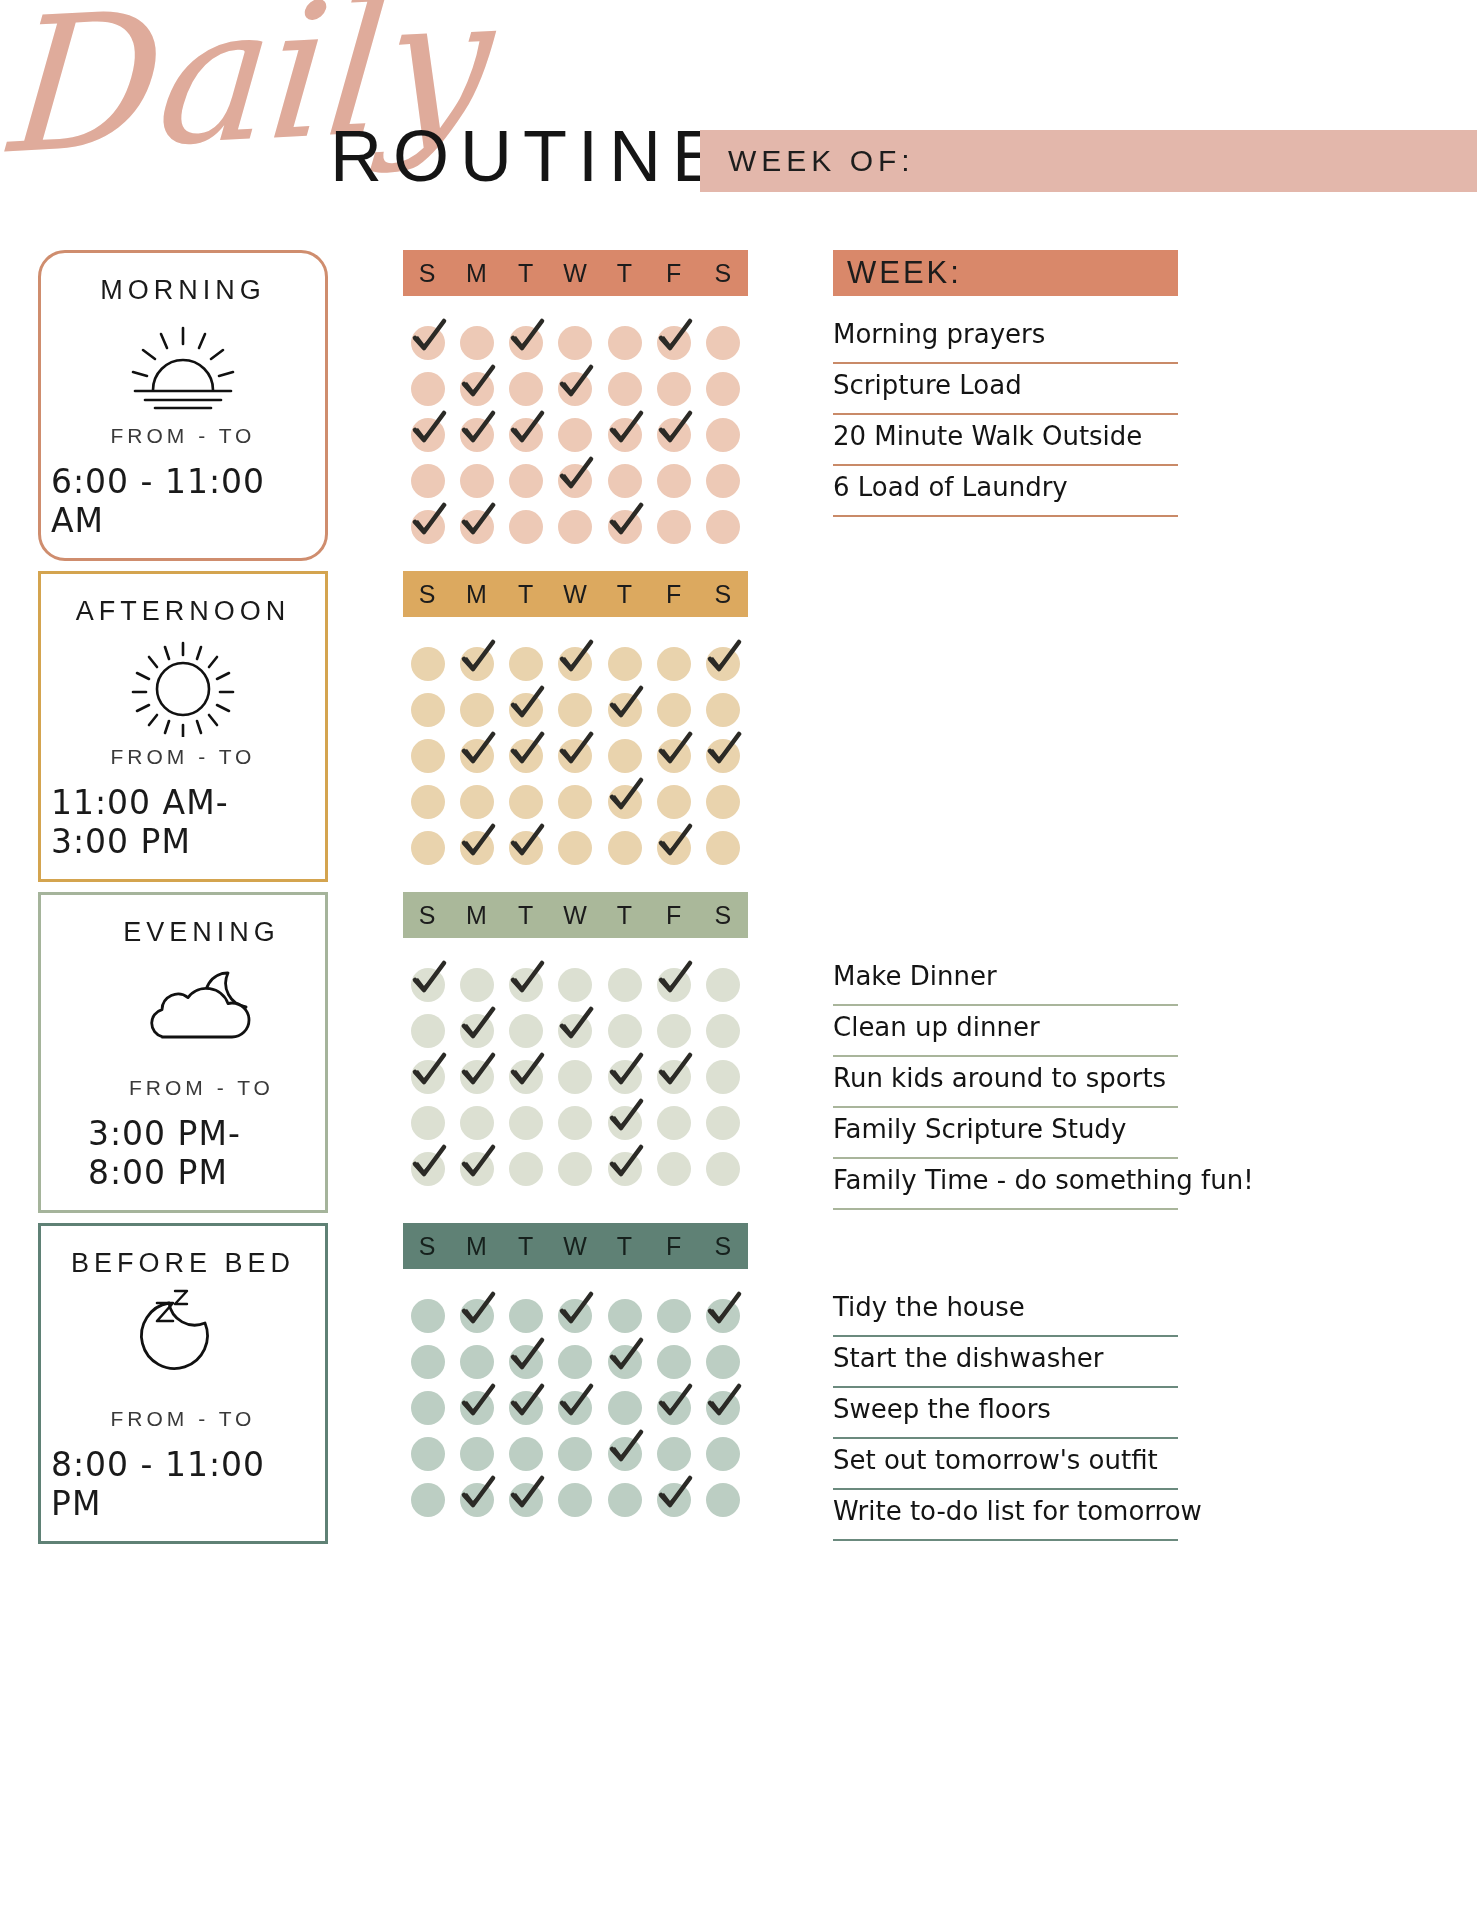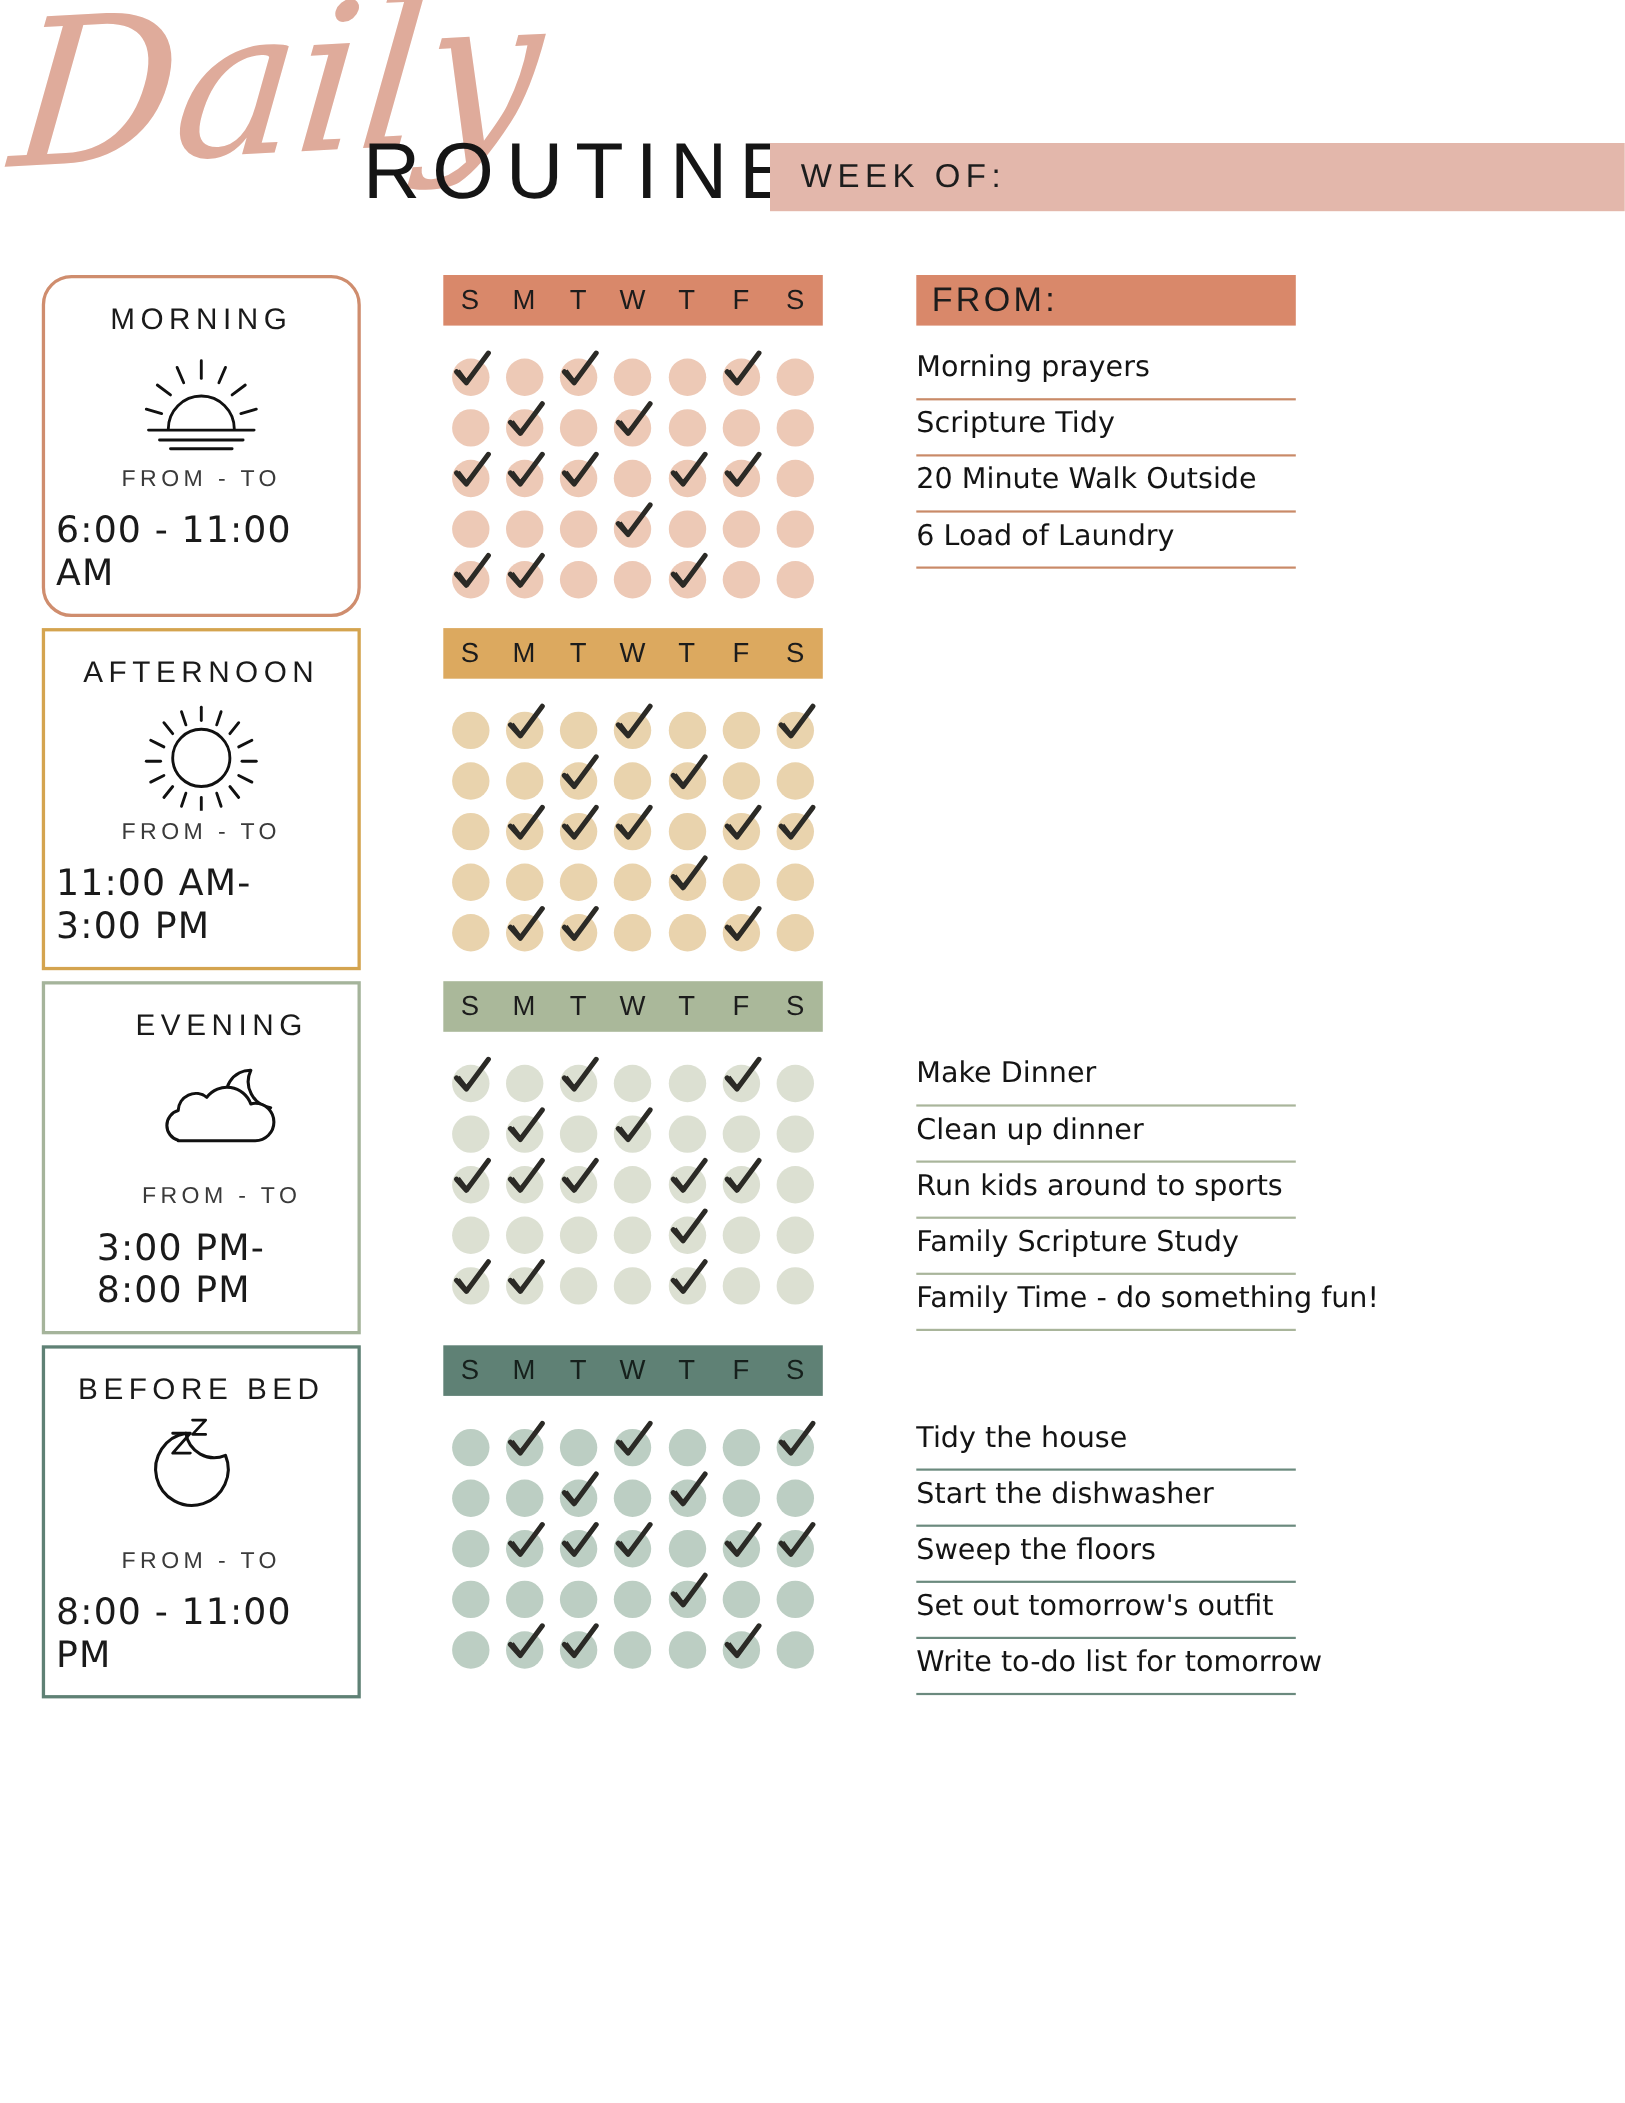--- a/index.html
+++ b/index.html
@@ -444,27 +444,27 @@
           <div class="cell">
             <div class="dot"></div>
           </div>
           <div class="cell">
             <div class="dot"></div>
           </div>
         </div>
       </div>
       <div class="task-wrap">
         <div class="task-header">
-          <span>FROM:</span>
+          <span>WEEK:</span>
         </div>
         <div class="task-line">
           <span>Morning prayers</span>
         </div>
         <div class="task-line">
-          <span>Scripture Tidy</span>
+          <span>Scripture Load</span>
         </div>
         <div class="task-line">
           <span>20 Minute Walk Outside</span>
         </div>
         <div class="task-line">
           <span>6 Load of Laundry</span>
         </div>
       </div>
     </div>
     <div class="section s-afternoon">

